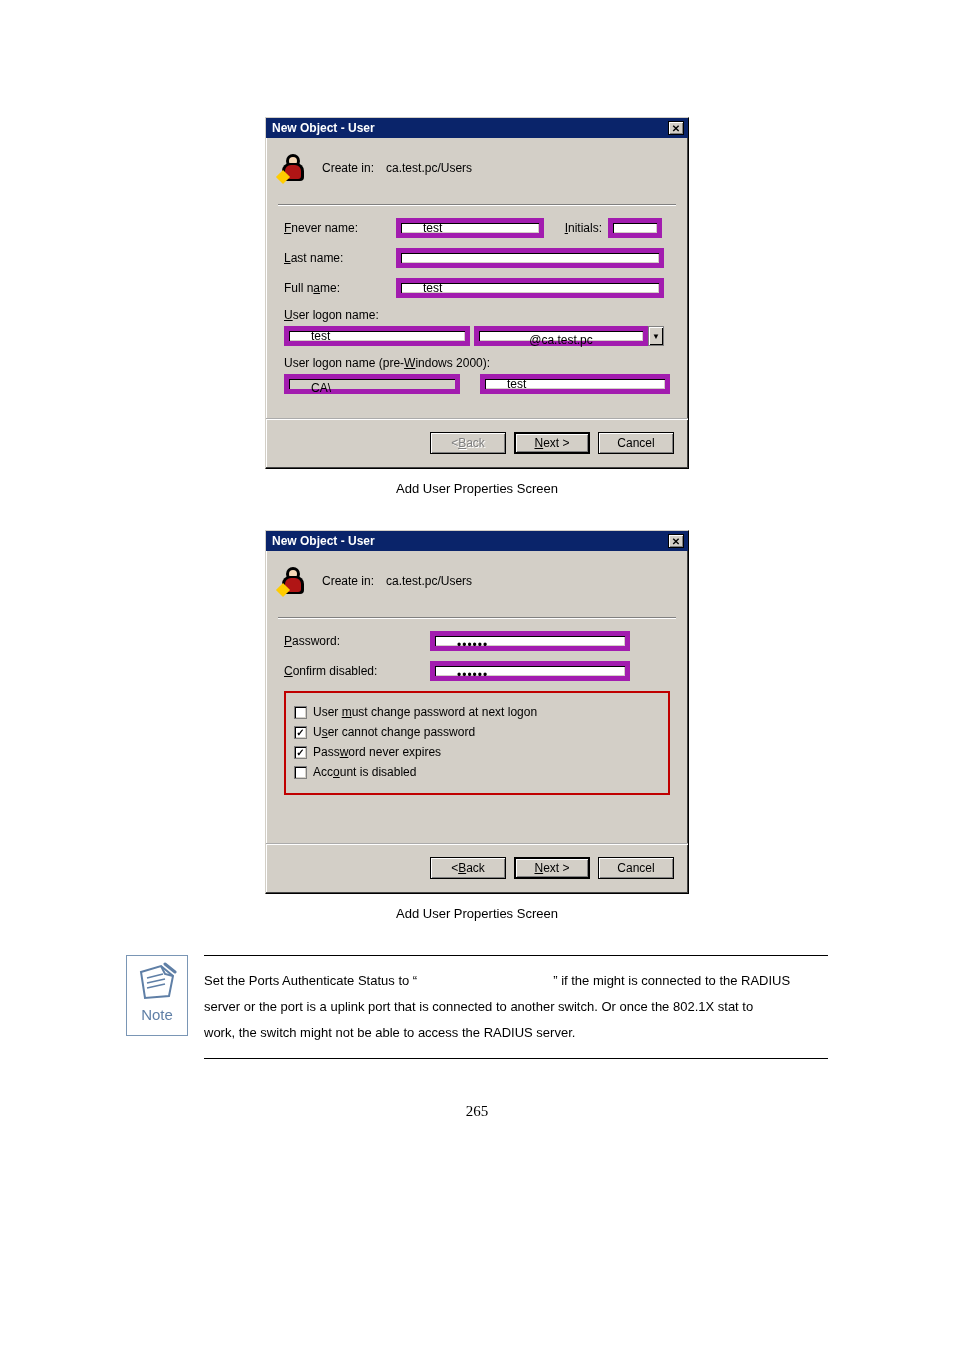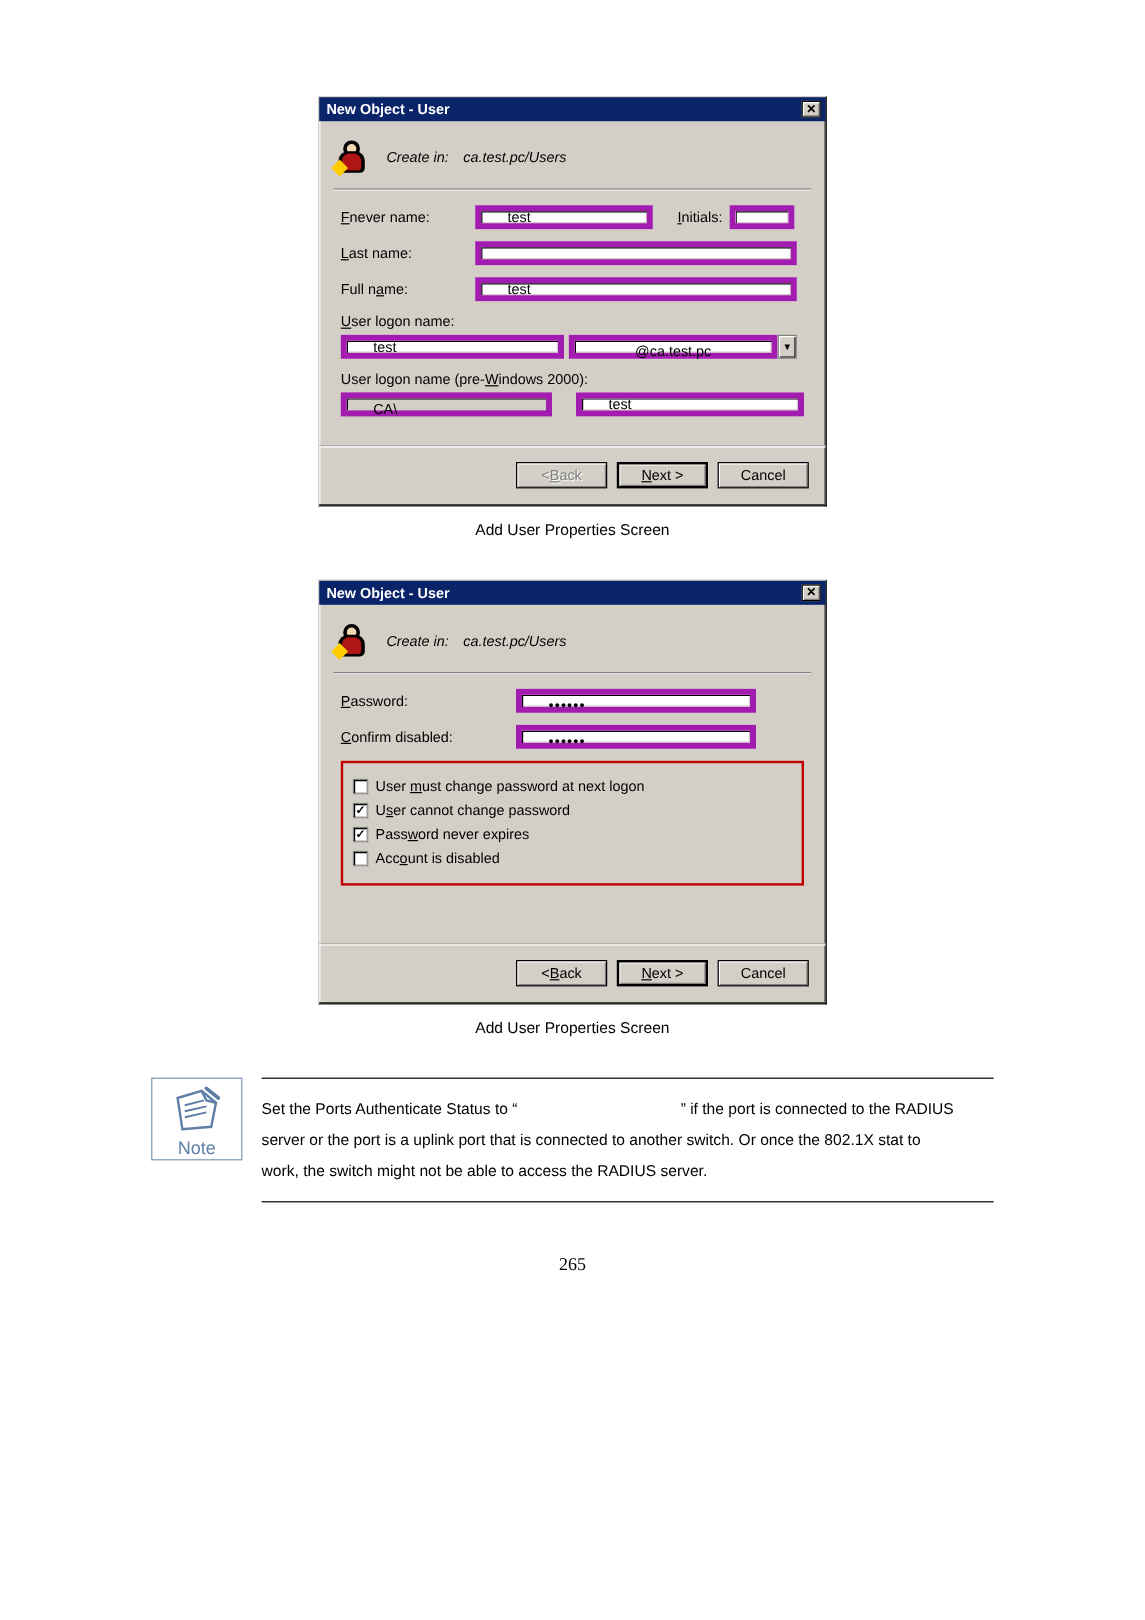--- a/index.html
+++ b/index.html
@@ -6,20 +6,21 @@
   body {
     margin: 0;
     background: #fff;
     font-family: "Tahoma", Arial, sans-serif;
     font-size: 12px;
     color: #000;
     width: 954px;
   }
   .page {
     padding: 80px 80px 40px 80px;
+    margin-top: 37px;
   }
   .dlg {
     width: 424px;
     margin: 0 auto 12px auto;
     background: #d3cfc7;
     border: 1px solid #000;
     border-top-color: #d3cfc7;
     border-left-color: #d3cfc7;
     box-shadow: inset -1px -1px 0 #444, inset 1px 1px 0 #fff;
   }
@@ -35,22 +36,22 @@
   }
   .closebtn {
     width: 16px; height: 14px;
     background: #d3cfc7;
     border: 1px solid #000;
     box-shadow: inset 1px 1px 0 #fff, inset -1px -1px 0 #808080;
     display:flex; align-items:center; justify-content:center;
     font-family: Arial; font-size:10px; color:#000; font-weight:bold;
   }
   .headerarea {
-    padding: 14px 12px 10px 12px;
-    display:flex; align-items:center; gap:12px;font-style:italic;
+    padding: 14px 12px 20px 12px;
+    display:flex; align-items:center; gap:12px;
   }
   .user-icon {
     width:32px; height:32px;
     position:relative;
   }
   .user-icon .head { position:absolute; left:8px; top:2px; width:14px; height:14px; border-radius:50%; background:#000; }
   .user-icon .head::after { content:""; position:absolute; left:3px; top:3px; width:8px; height:8px; border-radius:50%; background:#f6d8b6; }
   .user-icon .body { position:absolute; left:4px; top:11px; width:22px; height:18px; border-radius:8px 8px 4px 4px; background:#000; }
   .user-icon .body::after { content:""; position:absolute; left:3px; top:2px; width:16px; height:14px; border-radius:6px 6px 3px 3px; background:#b01515; }
   .user-icon .flare { position:absolute; left:0px; top:20px; width:10px; height:10px; background:#ffcc00; transform:rotate(45deg);}
@@ -114,23 +115,23 @@
   }
   .redbox { border:2px solid #c00000; padding:6px 8px 8px 8px; margin-top:10px;}
   .note-strip {
     display:flex; gap:16px; align-items:flex-start;
     margin: 18px 46px 0 46px;
     font-family: Arial, sans-serif;
     font-size:13px;
     color:#000;
   }
   .note-card {
-    width:76px;
+    width:62px;
     border:1px solid #7a96b5;
-    padding:6px 4px 0 4px;
+    padding:6px 4px 12px 4px;
     text-align:center;
     background:#fff;
   }
   .note-card svg { display:block; margin:0 auto 4px auto;}
   .note-card .t { color:#5f7fa6; font-size:15px;}
   .note-body { border-top:1px solid #000; border-bottom:1px solid #000; padding:12px 0; line-height:2.0; flex:1;}
   .note-body .line { display:flex; flex-wrap:wrap; gap:4px;}
   .pagenum { text-align:center; font-family:"Times New Roman", serif; font-size:15px; margin-top:44px;}
 </style>
 </head>
@@ -273,21 +274,21 @@
         <path d="M26 4 L30 12 L38 14" fill="none" stroke="#5f7fa6" stroke-width="2"></path>
         <path d="M12 16 L28 12 M12 21 L30 17 M12 26 L30 22" stroke="#5f7fa6" stroke-width="1.6"></path>
         <path d="M30 2 L40 10" stroke="#5f7fa6" stroke-width="3" stroke-linecap="round"></path>
       </svg>
       <div class="t">Note</div>
     </div>
     <div class="note-body">
       <div class="line">
         <span>Set the Ports Authenticate Status to “</span>
         <span style="display:inline-block; width:128px;"></span>
-        <span>” if the port is connected to the RADIUS</span>
+        <span>” if the might is connected to the RADIUS</span>
       </div>
       <div>server or the port is a uplink port that is connected to another switch. Or once the 802.1X stat to</div>
       <div>work, the switch might not be able to access the RADIUS server.</div>
     </div>
   </div>
 
   <div class="pagenum">265</div>
 
 </div>
 

